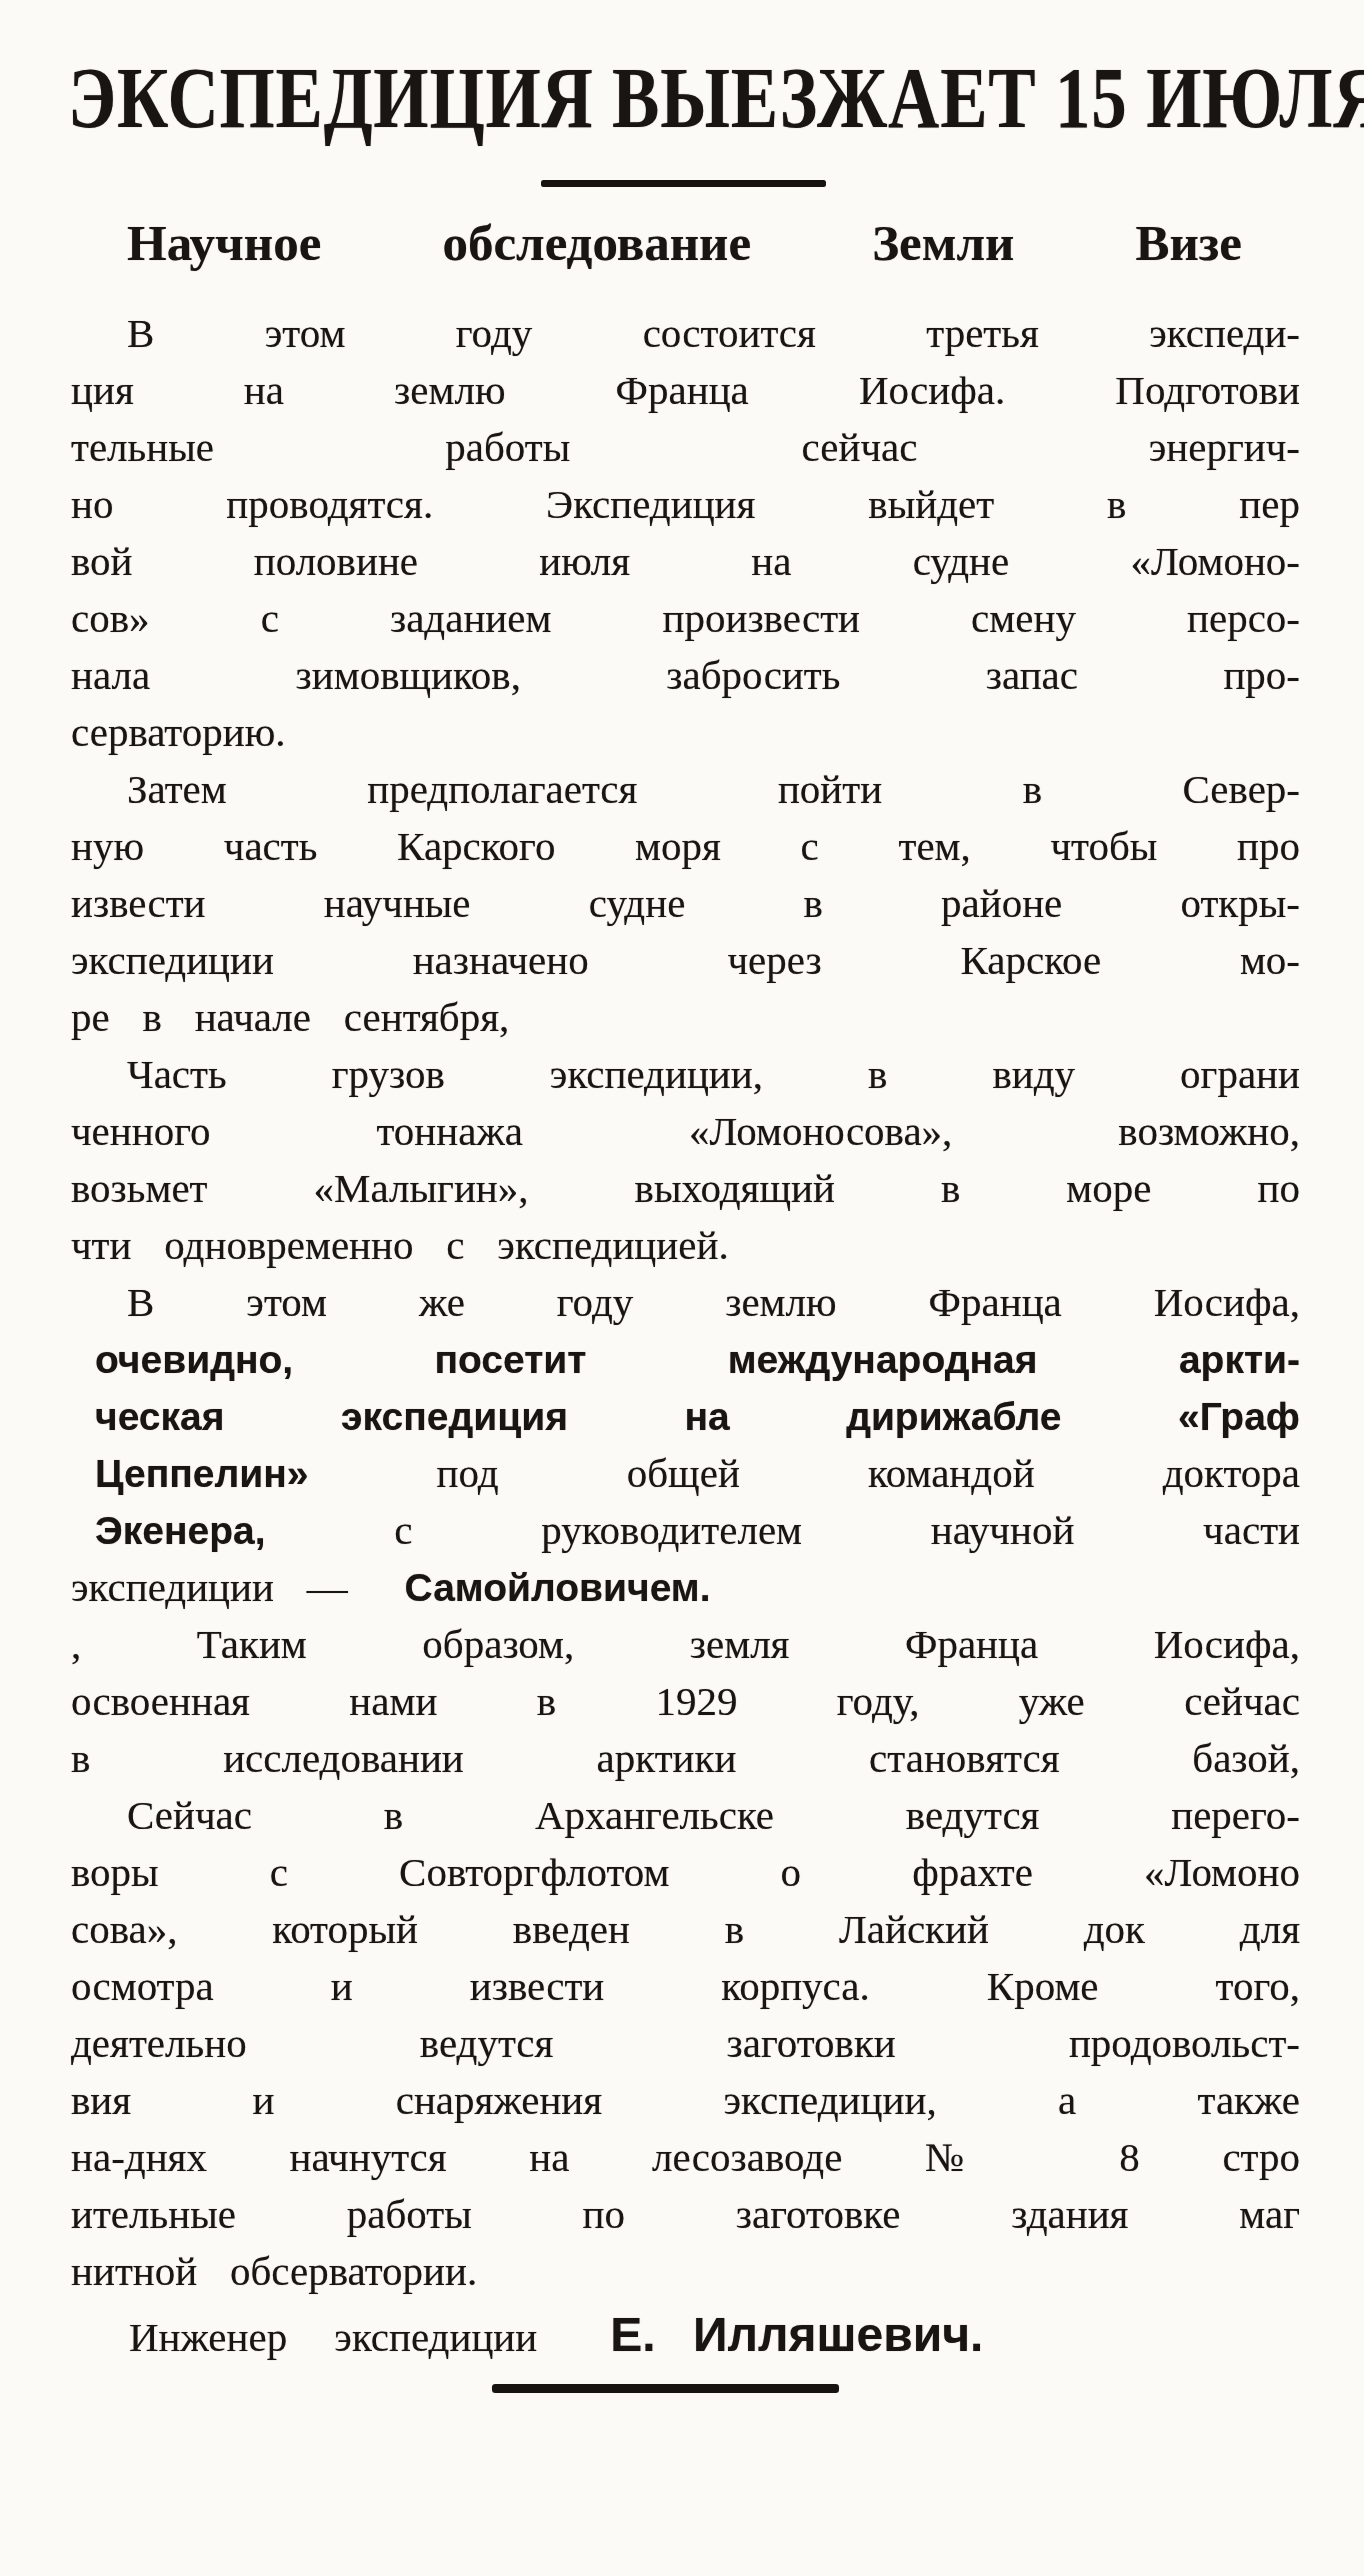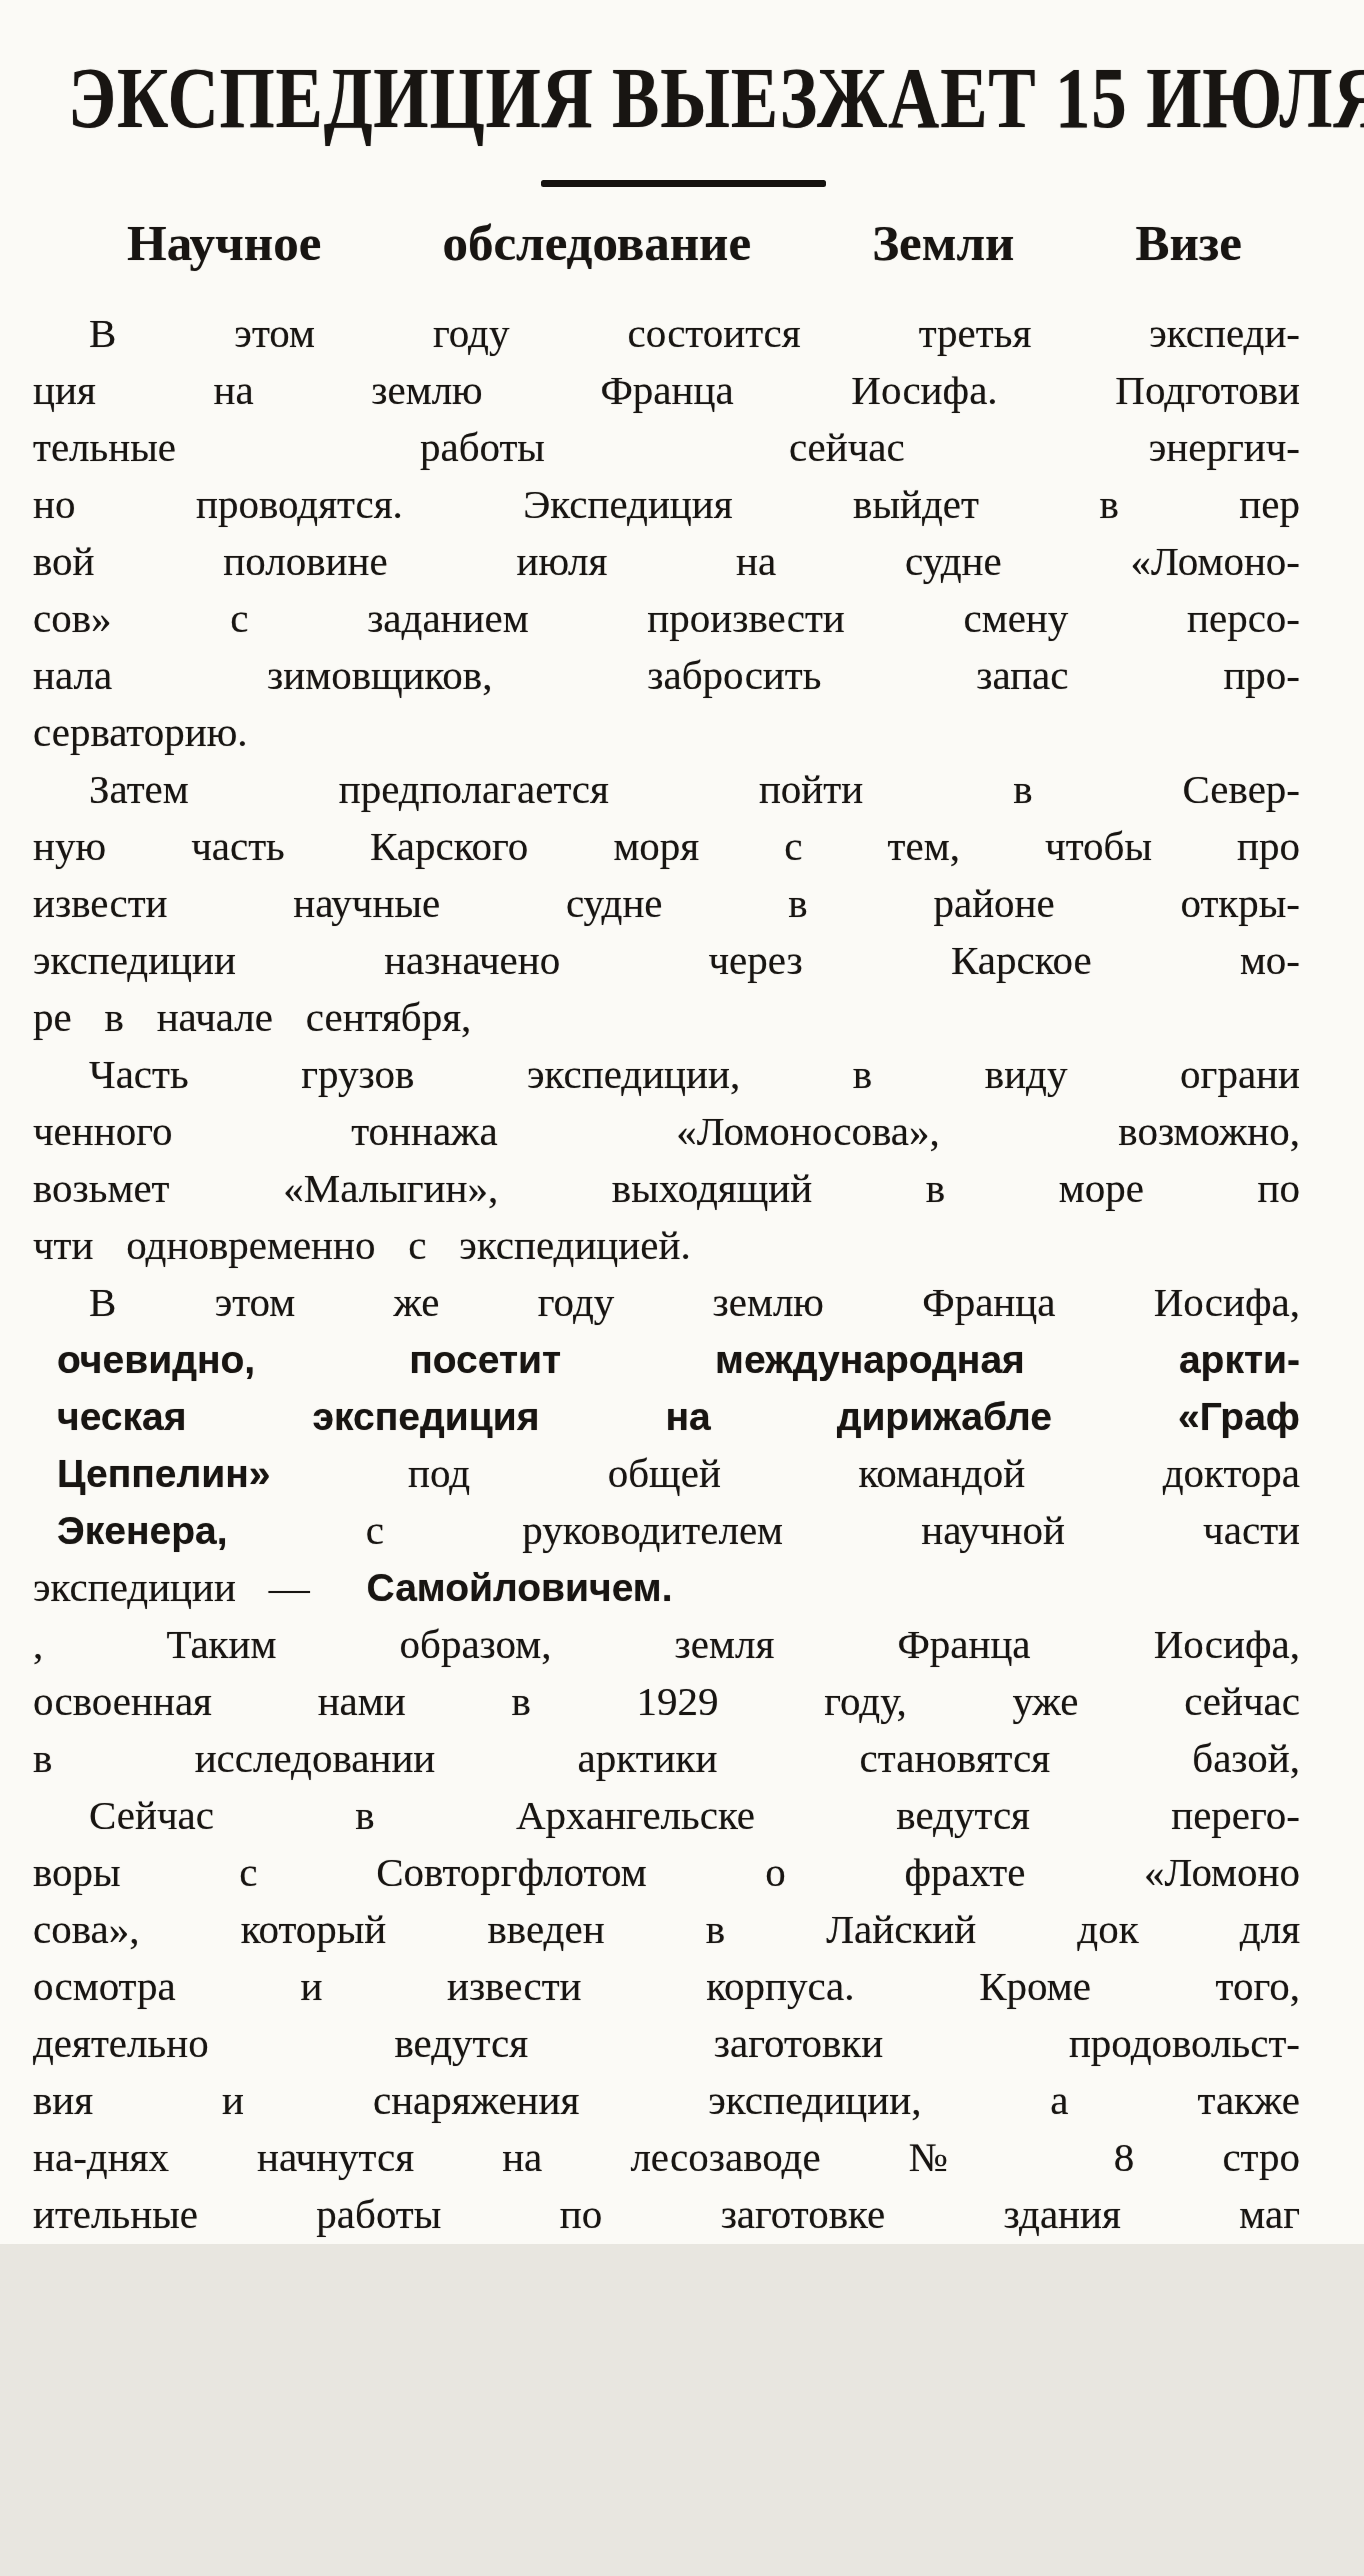--- a/index.html
+++ b/index.html
@@ -1,18 +1,18 @@
 <!DOCTYPE html>
 <html style="font-size:13.2px"><head>
 <meta charset="utf-8">
 <style>
   html,body{margin:0;padding:0;background:#e8e6e0;}
   .page{
     position:relative;
-    width:1364px;height:2244px;
+    width:1364px;height:2576px;
     margin:0 auto;
     background:#fbfaf6;
     color:#181512;
     font-family:"Liberation Serif","DejaVu Serif",serif;
     overflow:hidden;
     box-sizing:border-box;
     text-shadow:0 0 1px rgba(24,21,18,.45);
   }
   .headline{
     margin:0;
@@ -37,21 +37,21 @@
     margin:25px 0 0 0;
     padding:0 122px 0 127px;
     font-size:51px;
     line-height:63px;
     font-weight:bold;
     text-align:justify;
     text-align-last:justify;
   }
   .body{
     margin-top:30px;
-    padding:0 64px 0 33px;
+    padding:0 64px 0 71px;
   }
   .line{
     font-size:41px;
     line-height:57px;
     height:57px;
     text-align:justify;
     text-align-last:justify;
     overflow:visible;
   }
   .line.indent{text-indent:56px;}

